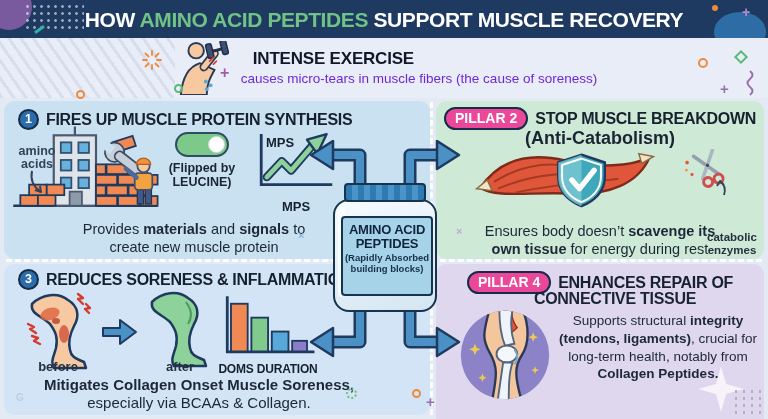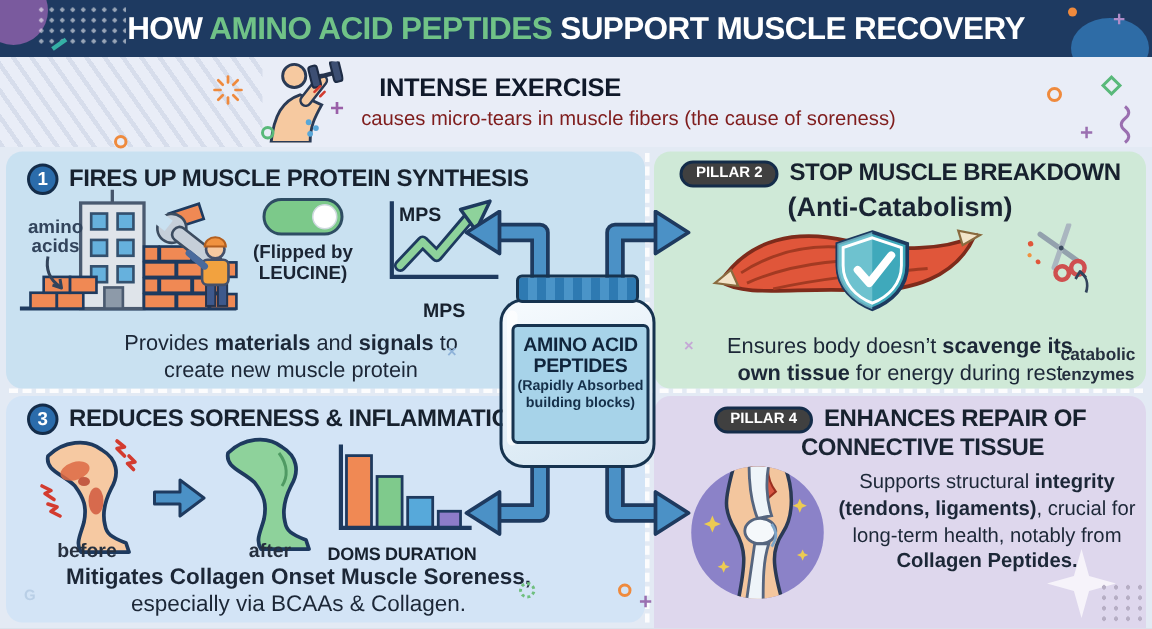--- a/index.html
+++ b/index.html
@@ -18,36 +18,36 @@
   .hdr-dash{position:absolute;left:34px;top:28px;width:11px;height:3px;background:#35b0a5;transform:rotate(-35deg);z-index:2;}
   .dot-orange{position:absolute;left:712px;top:5px;width:6px;height:6px;border-radius:50%;background:#ef8a3d;z-index:2;}
   .plus{position:absolute;font-weight:700;z-index:2;}
   
   .band{position:absolute;left:0;top:38px;width:768px;height:60px;background:#e9edf7;}
   .band-hatch{position:absolute;left:0;top:0;width:175px;height:60px;
     background:repeating-linear-gradient(55deg,rgba(150,165,195,.22) 0 3px,transparent 3px 10px);}
   .band-inner{position:absolute;left:0;top:0;width:100%;height:60px;display:flex;align-items:center;justify-content:center;gap:12px;}
   .band-text{text-align:left;}
   .band-title{font-size:17px;font-weight:800;letter-spacing:-.2px;color:#10192a;line-height:1.1;padding-left:12px;}
-  .band-sub{font-size:13.5px;color:#7f1d1d;margin-top:2px;}
+  .band-sub{font-size:13.5px;color:#6d28d9;margin-top:2px;}
   .ring{position:absolute;border-radius:50%;z-index:2;}
   .diamond{position:absolute;width:10px;height:10px;border:2px solid #59b97a;transform:rotate(45deg);z-index:2;}
   
   .quads{position:absolute;left:0;top:98px;width:768px;height:321px;background:#e3eaf4;}
   .panel{position:absolute;border-radius:11px;}
   .p1{left:4px;top:3px;width:426px;height:158px;background:#c9e1f1;}
   .p2{left:436px;top:3px;width:328px;height:158px;background:#cfe9d7;}
   .p3{left:4px;top:166px;width:426px;height:151px;background:#d3e4f6;}
   .p4{left:436px;top:166px;width:328px;height:185px;background:#ded7ed;}
   .sep-h{position:absolute;left:6px;right:6px;top:161px;border-top:3px dashed #ffffff;opacity:.9;}
   .sep-v{position:absolute;top:4px;bottom:4px;left:430px;border-left:3px dashed #ffffff;opacity:.9;}
   .q-head{position:absolute;display:flex;align-items:center;gap:7px;}
   .badge-circle{width:21px;height:21px;border-radius:50%;background:#2b6cab;border:2px solid #142c49;color:#fff;
     font-size:12.5px;font-weight:800;text-align:center;line-height:17px;flex:0 0 auto;}
-  .badge-pill{background:#404040;border:2px solid #142c49;color:#fff;font-size:10px;font-weight:800;
+  .badge-pill{background:#ec4899;border:2px solid #142c49;color:#fff;font-size:14px;font-weight:800;
     border-radius:12px;padding:1px 9px 2px;white-space:nowrap;}
   .q-title{font-size:16px;font-weight:800;letter-spacing:-.3px;color:#17212e;white-space:nowrap;}
   .q-sub{position:absolute;font-size:18px;font-weight:700;color:#1a2433;text-align:center;}
   .caption{position:absolute;font-size:14.5px;color:#1c2737;text-align:center;line-height:1.22;}
   .caption .b{font-weight:800;}
   .small-label{position:absolute;font-size:12.5px;font-weight:700;color:#32445c;line-height:1.05;text-align:center;}
   .mini-label{position:absolute;font-size:11.5px;font-weight:700;color:#26303f;line-height:1.1;text-align:center;}
   .chart-label{position:absolute;font-size:12px;font-weight:800;color:#17212e;text-align:center;letter-spacing:-.2px;}
   .mps-txt{position:absolute;font-size:13px;font-weight:800;color:#17212e;}
   

